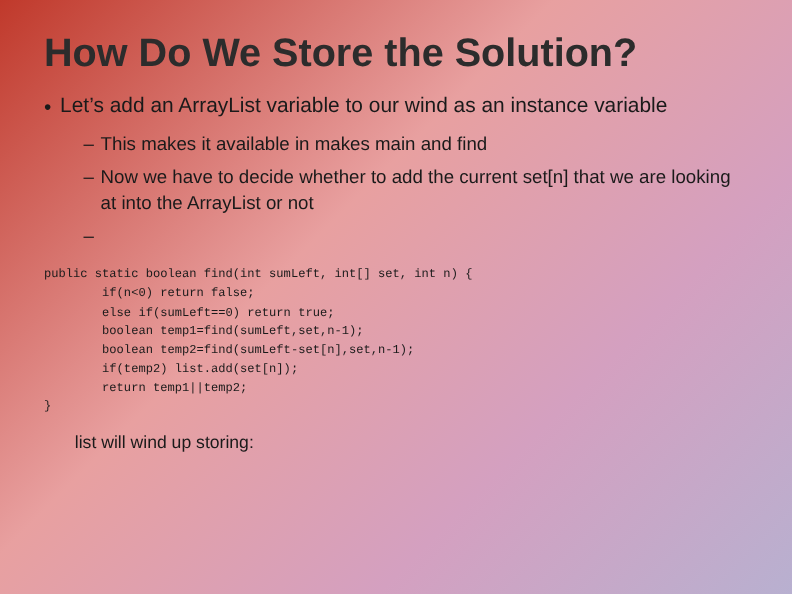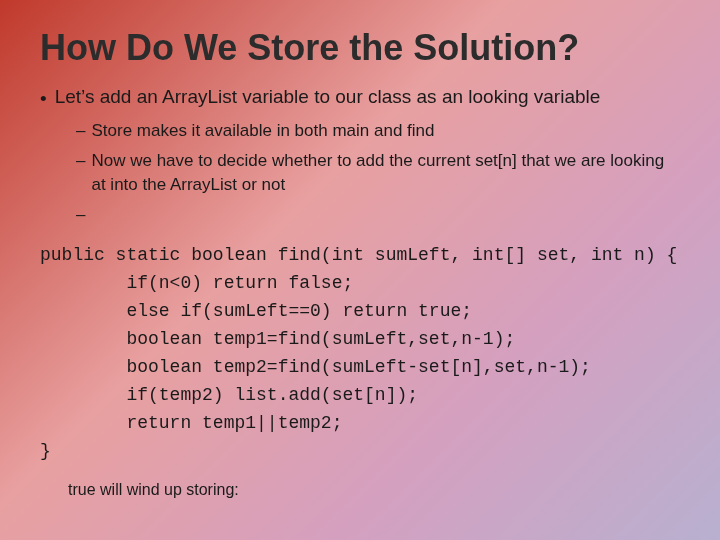--- a/index.html
+++ b/index.html
@@ -65,21 +65,21 @@
       line-height: 1.4;
     }
 
     .dash {
       flex-shrink: 0;
     }
 
     .code-block {
       background: transparent;
       font-family: 'Courier New', Courier, monospace;
-      font-size: 18px;
+      font-size: 11px;
       color: #1a1a1a;
       margin-top: 10px;
       line-height: 1.55;
       white-space: pre;
     }
 
     .footer-text {
       font-size: 16px;
       color: #1a1a1a;
       margin-top: 8px;
@@ -89,26 +89,26 @@
   </style>
 </head>
 <body>
 
 <div class="slide">
   <div class="title">How Do We Store the Solution?</div>
 
   <div class="content-area">
     <div class="bullet-main">
       <span class="bullet-dot">•</span>
-      <span>Let’s add an ArrayList variable to our class as an looking variable</span>
+      <span>Let’s add an ArrayList variable to our wind as an instance variable</span>
     </div>
 
     <div class="sub-bullet">
       <span class="dash">–</span>
-      <span>Store makes it available in both main and find</span>
+      <span>This makes it available in makes main and find</span>
     </div>
 
     <div class="sub-bullet">
       <span class="dash">–</span>
       <span>Now we have to decide whether to add the current set[n] that we are looking at into the ArrayList or not</span>
     </div>
 
     <div class="sub-bullet">
       <span class="dash">–</span>
     </div>
@@ -116,16 +116,16 @@
     <pre class="code-block">public static boolean find(int sumLeft, int[] set, int n) {
         if(n&lt;0) return false;
         else if(sumLeft==0) return true;
         boolean temp1=find(sumLeft,set,n-1);
         boolean temp2=find(sumLeft-set[n],set,n-1);
         if(temp2) list.add(set[n]);
         return temp1||temp2;
 }</pre>
 
     <div class="footer-text">
-      <div>true will wind up storing:</div>
+      <div>list will wind up storing:</div>
     </div>
   </div>
 </div>
 
 </body></html>

